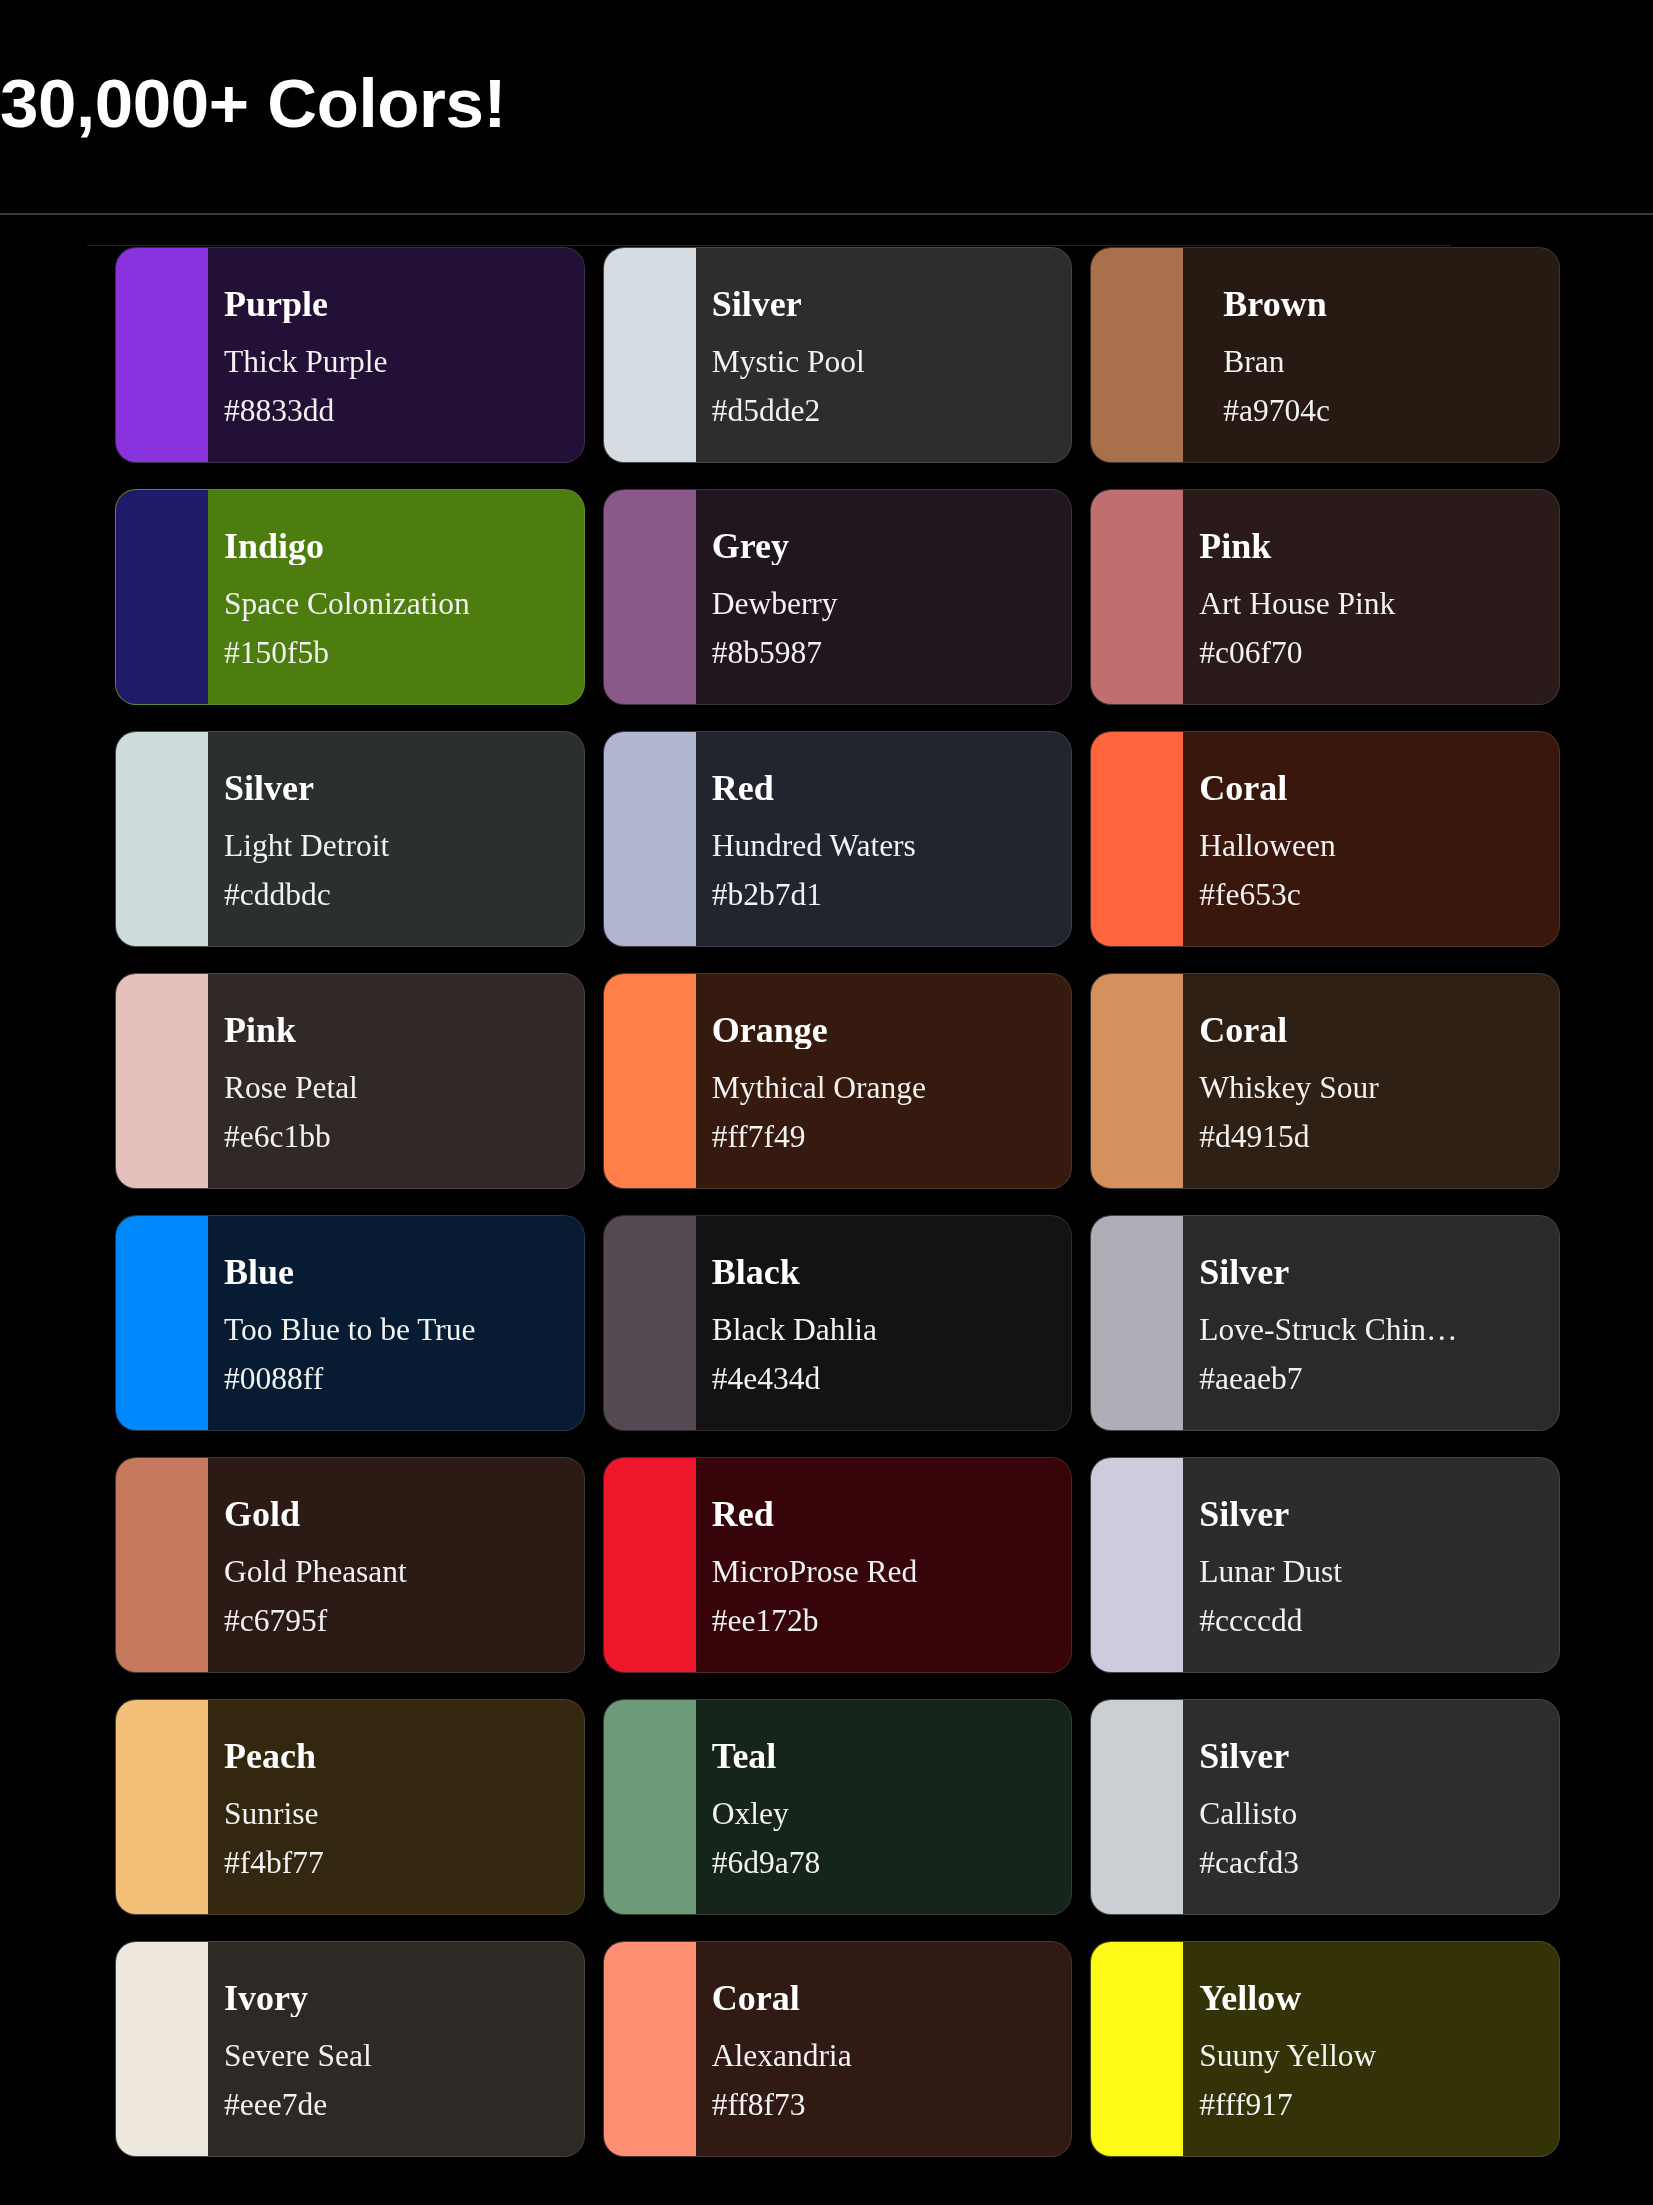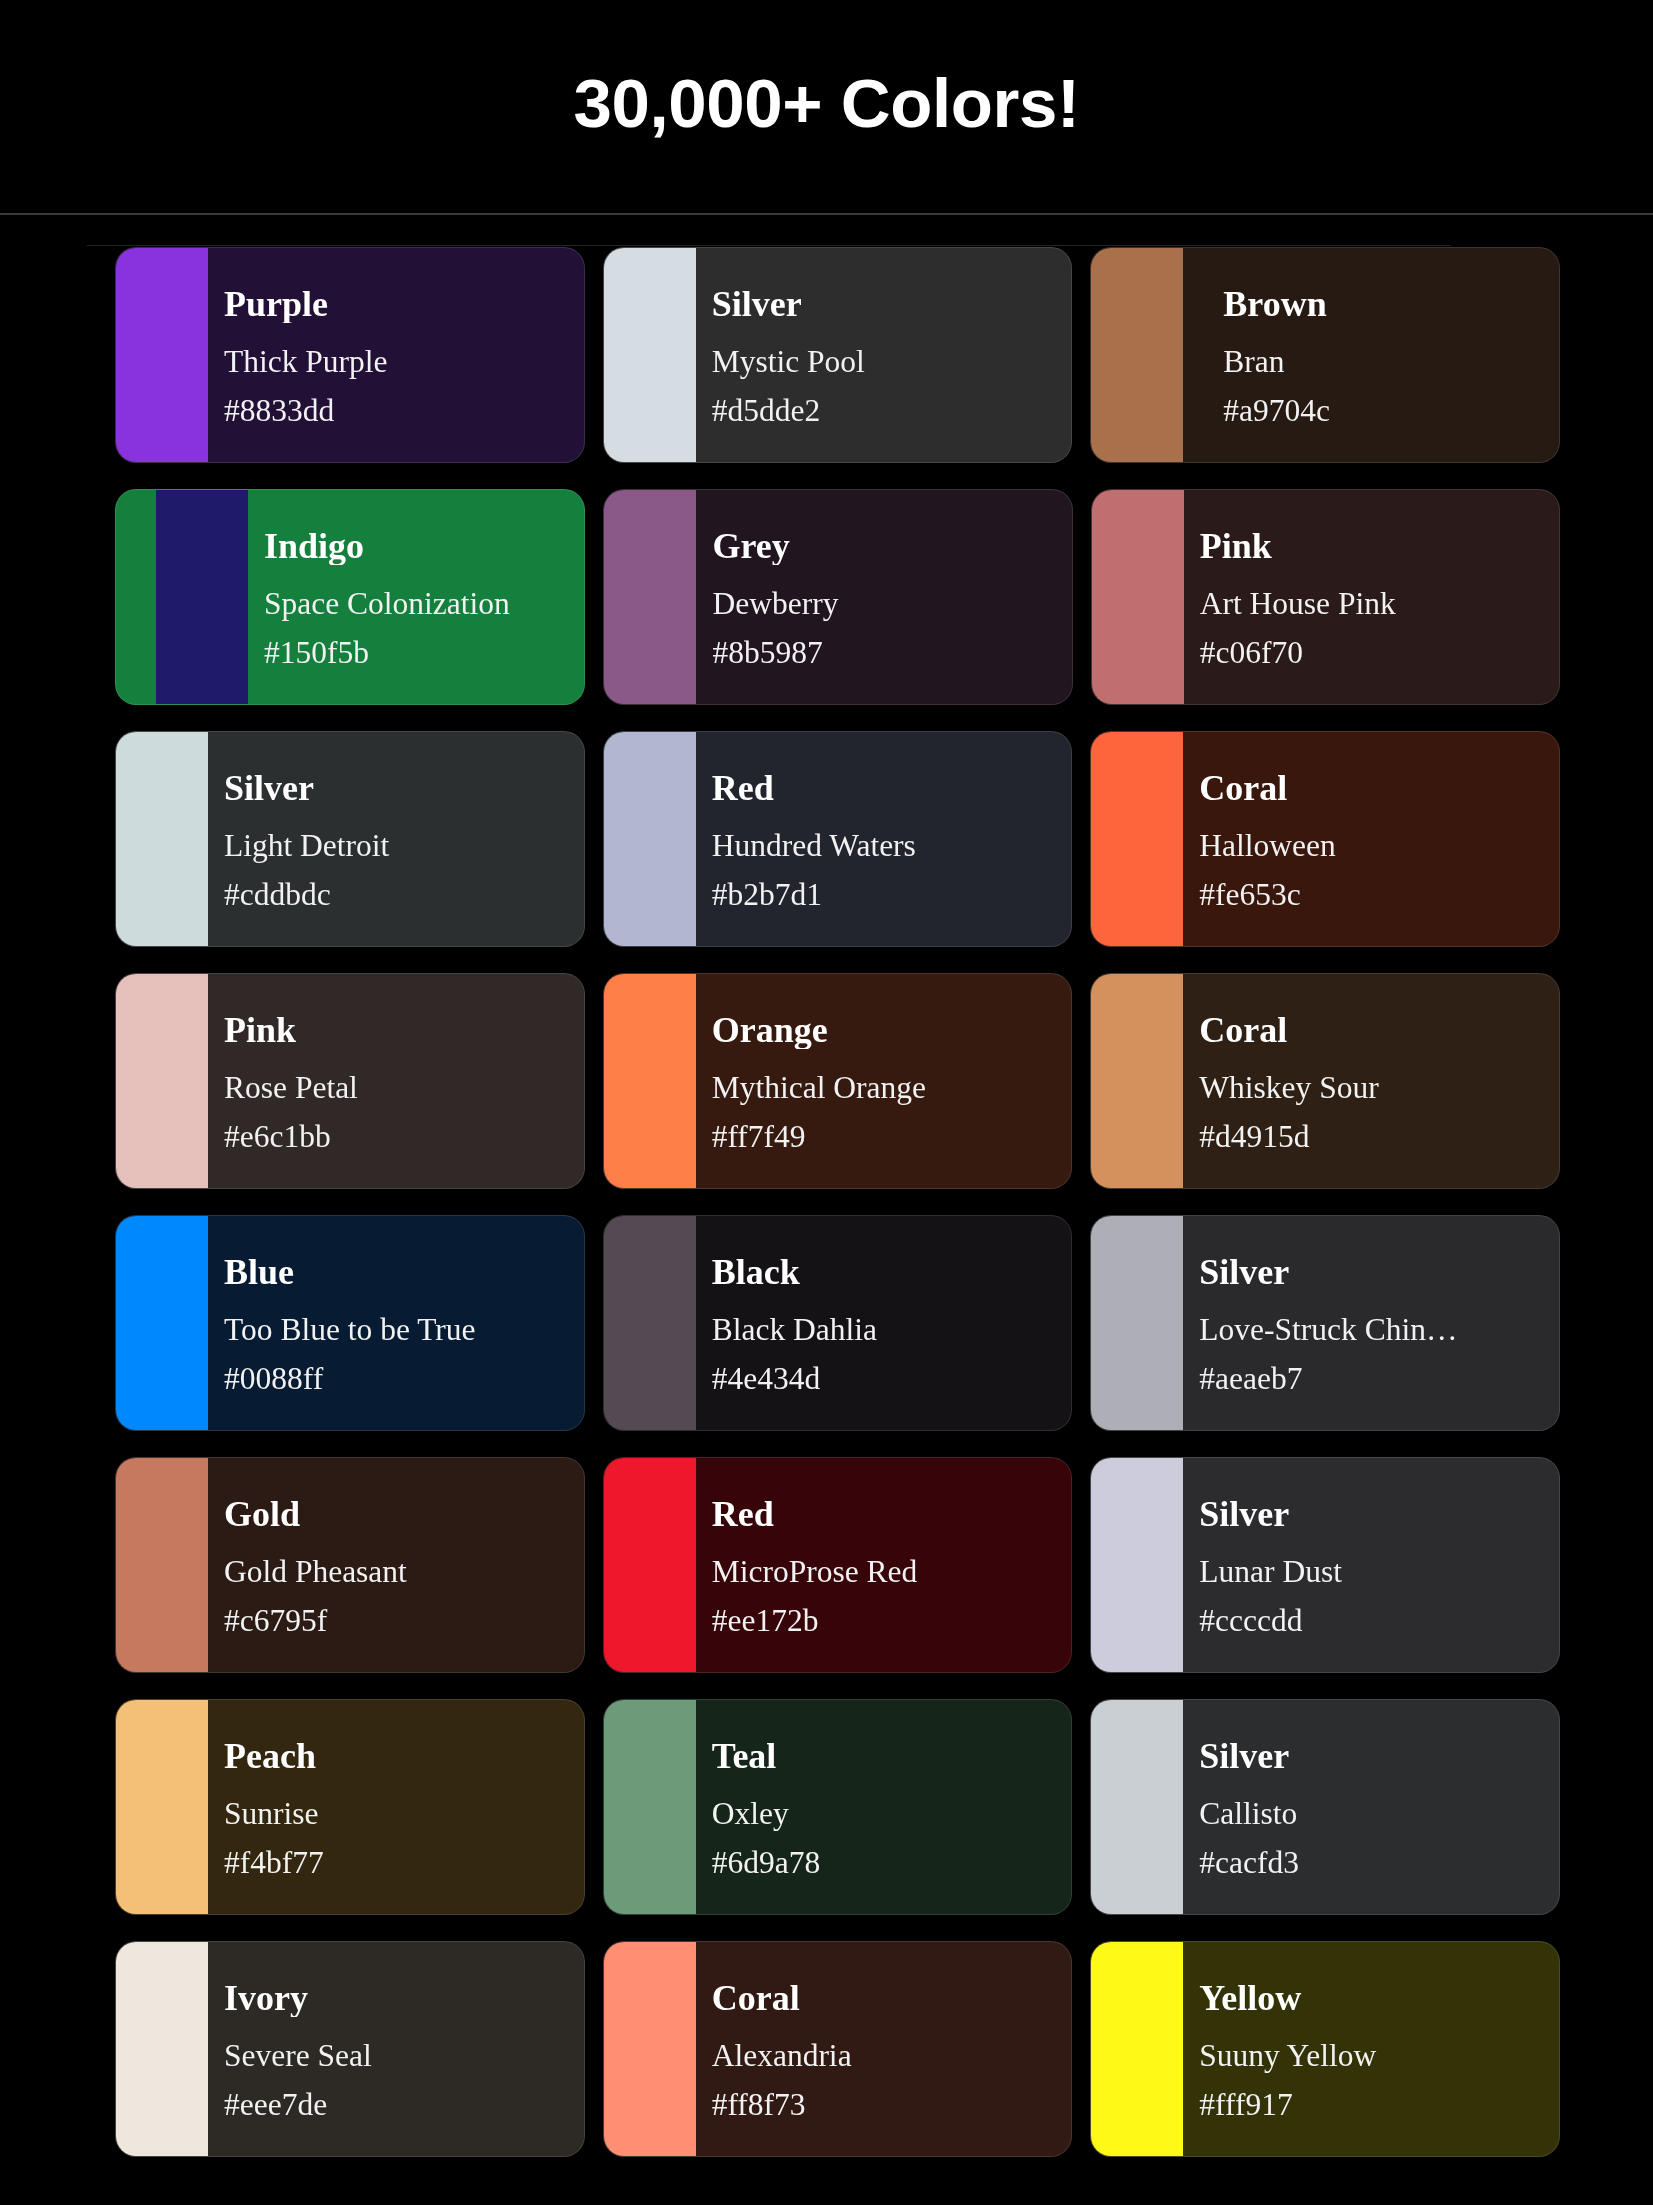--- a/index.html
+++ b/index.html
@@ -26,21 +26,20 @@
 
   
   .header {
     position:absolute;
     left:0; top:0;
     width:1653px;
     height:214px;
     background:#000000;
     display:flex;
     align-items:center;
-    justify-content:center;
   }
 
   .header-title {
     font-size:69px;
     font-weight:700;
     color:#ffffff;
     letter-spacing:-0.4px;
     line-height:1;
     text-align:center;
     padding-bottom:8px;
@@ -178,21 +177,21 @@
           <div class="card" style="background: rgb(38, 26, 18); gap: 24px;">
             <div class="swatch" style="background: rgb(169, 112, 76);"></div>
             <div class="card-body">
               <div class="card-category">Brown</div>
               <div class="card-name">Bran</div>
               <div class="card-hex">#a9704c</div>
             </div>
           </div>
         </div>
         <div class="row">
-          <div class="card" style="background: #15803d; padding-left: 40px;">
+          <div class="card" style="background: #4d7c0f;">
             <div class="swatch" style="background: rgb(32, 26, 107);"></div>
             <div class="card-body">
               <div class="card-category">Indigo</div>
               <div class="card-name">Space Colonization</div>
               <div class="card-hex">#150f5b</div>
             </div>
           </div>
           <div class="card" style="background: rgb(33, 21, 32);">
             <div class="swatch" style="background: rgb(139, 89, 135);"></div>
             <div class="card-body">

